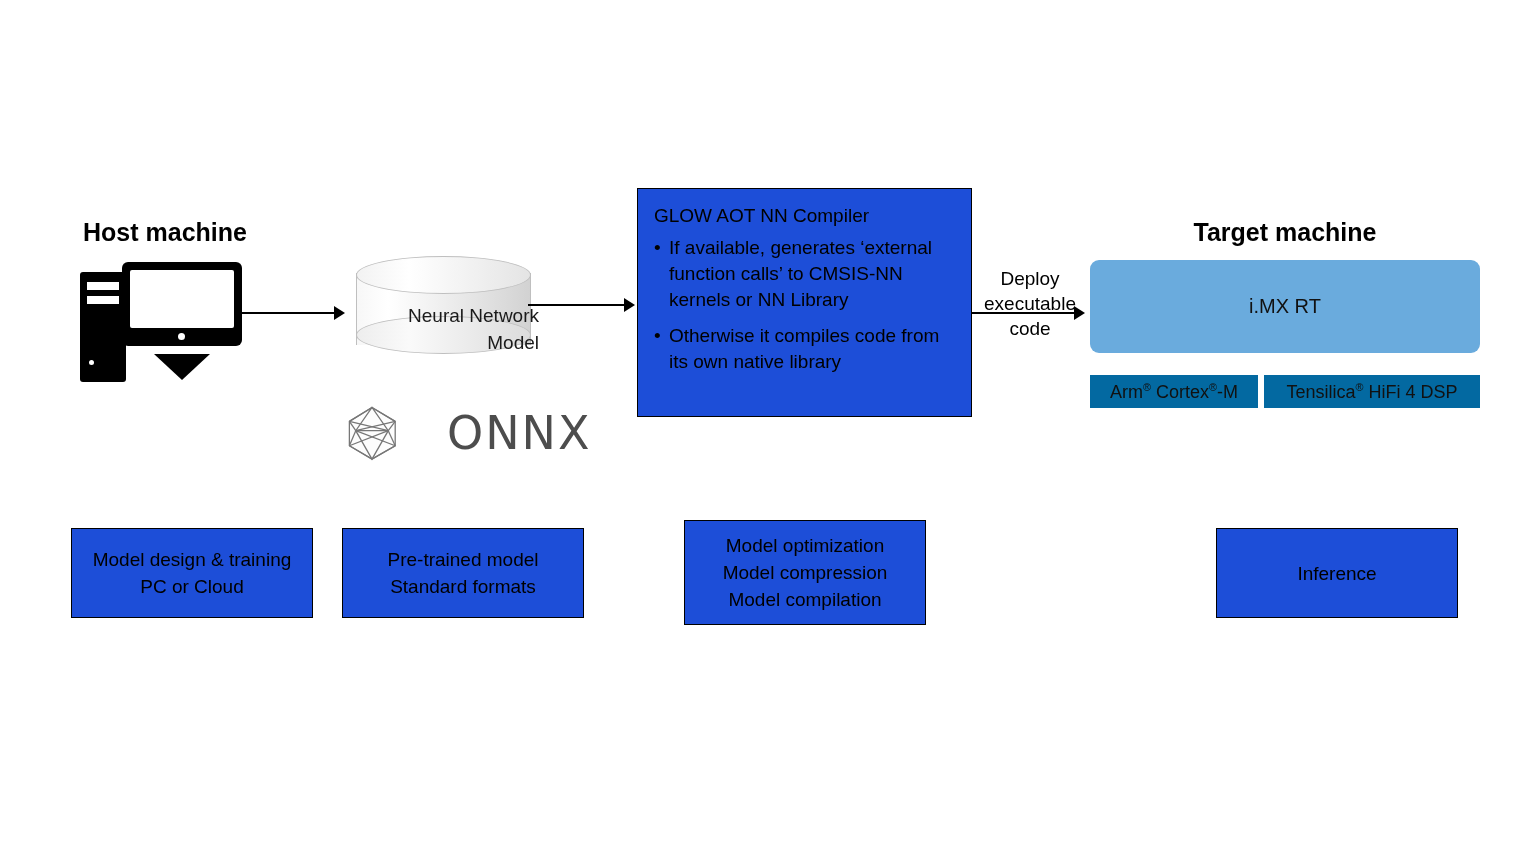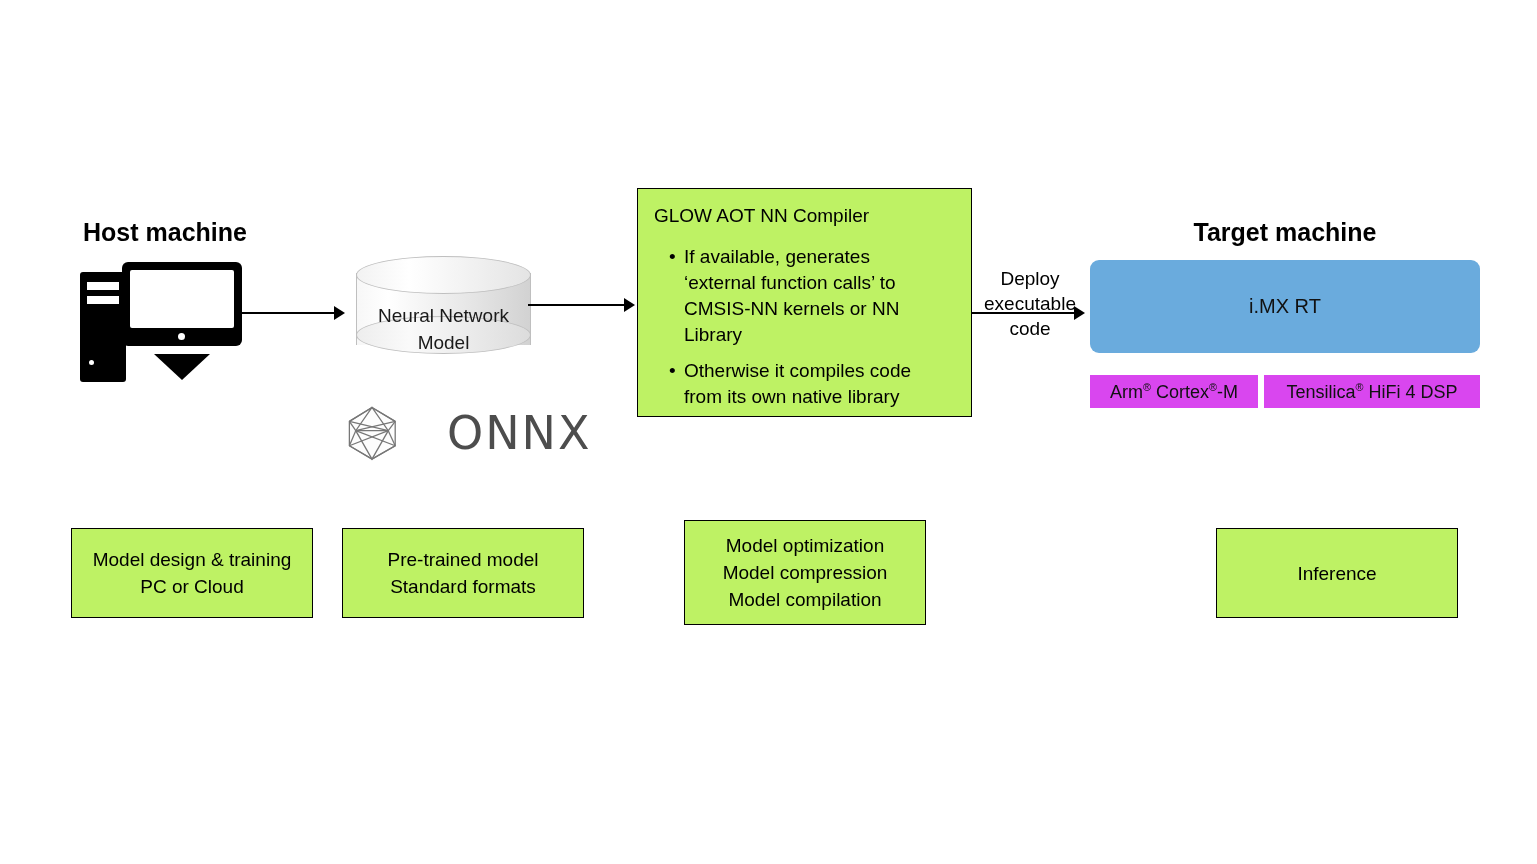--- a/index.html
+++ b/index.html
@@ -94,41 +94,41 @@
     font-size: 19px;
     line-height: 27px;
     color: #1a1a1a;
     width: 100%;
   }
 
   
   .box {
     position: absolute;
     border: 1px solid #000;
-    background: #bef264;
+    background: #1d4ed8;
     box-sizing: border-box;
   }
   .box-center {
     display: flex;
     flex-direction: column;
     align-items: center;
     justify-content: center;
     text-align: center;
     font-size: 19px;
     line-height: 27px;
   }
 
   
   .compiler-title {
     font-size: 19px;
     line-height: 26px;
     margin: 0 0 6px 0;
   }
   .bullet-list {
-    margin: 15px;
+    margin: 0;
     padding: 0;
     list-style: none;
   }
   .bullet-list li {
     position: relative;
     padding-left: 15px;
     font-size: 19px;
     line-height: 26px;
     margin-bottom: 10px;
   }
@@ -166,21 +166,21 @@
     position: absolute;
     background: #6aabdd;
     display: flex;
     align-items: center;
     justify-content: center;
     font-size: 20px;
     color: #111;
   }
   .chip-box {
     position: absolute;
-    background: #d946ef;
+    background: #0369a1;
     display: flex;
     align-items: center;
     justify-content: center;
     font-size: 18px;
     color: #111;
     white-space: nowrap;
   }
   sup { font-size: 60%; vertical-align: super; }
 
   
@@ -220,21 +220,21 @@
 
   <div class="abs" style="left:240px; top:305px; width:110px; height:16px;">
     <div class="arrow-line" style="left:0; top:7px; width:96px;"></div>
     <div class="arrow-head" style="left:94px; top:1px;"></div>
   </div>
 
   <div class="abs" style="left:356px; top:256px; width:175px; height:105px;">
     <div class="cyl-body" style="left:0; top:17px; width:173px; height:72px;"></div>
     <div class="cyl-bottom" style="left:0; top:60px; width:173px; height:36px;"></div>
     <div class="cyl-top" style="left:0; top:0px; width:173px; height:36px;"></div>
-    <div class="cyl-label" style="left:0; top:46px;">
+    <div class="cyl-label" style="left:8px; top:46px;text-align:right;">
       <div>Neural Network</div>
       <div>Model</div>
     </div>
   </div>
 
   <div class="onnx-wrap" style="left:343px; top:404px;gap:34px;">
     <svg width="58" height="58" viewBox="0 0 100 100">
       <g stroke="#777" stroke-width="2.2" fill="none">
         <polygon points="50,6 90,30 90,72 50,95 11,72 11,30" fill="#fdfdfd"></polygon>
         <polygon points="50,6 78,46 50,95 22,46"></polygon>

